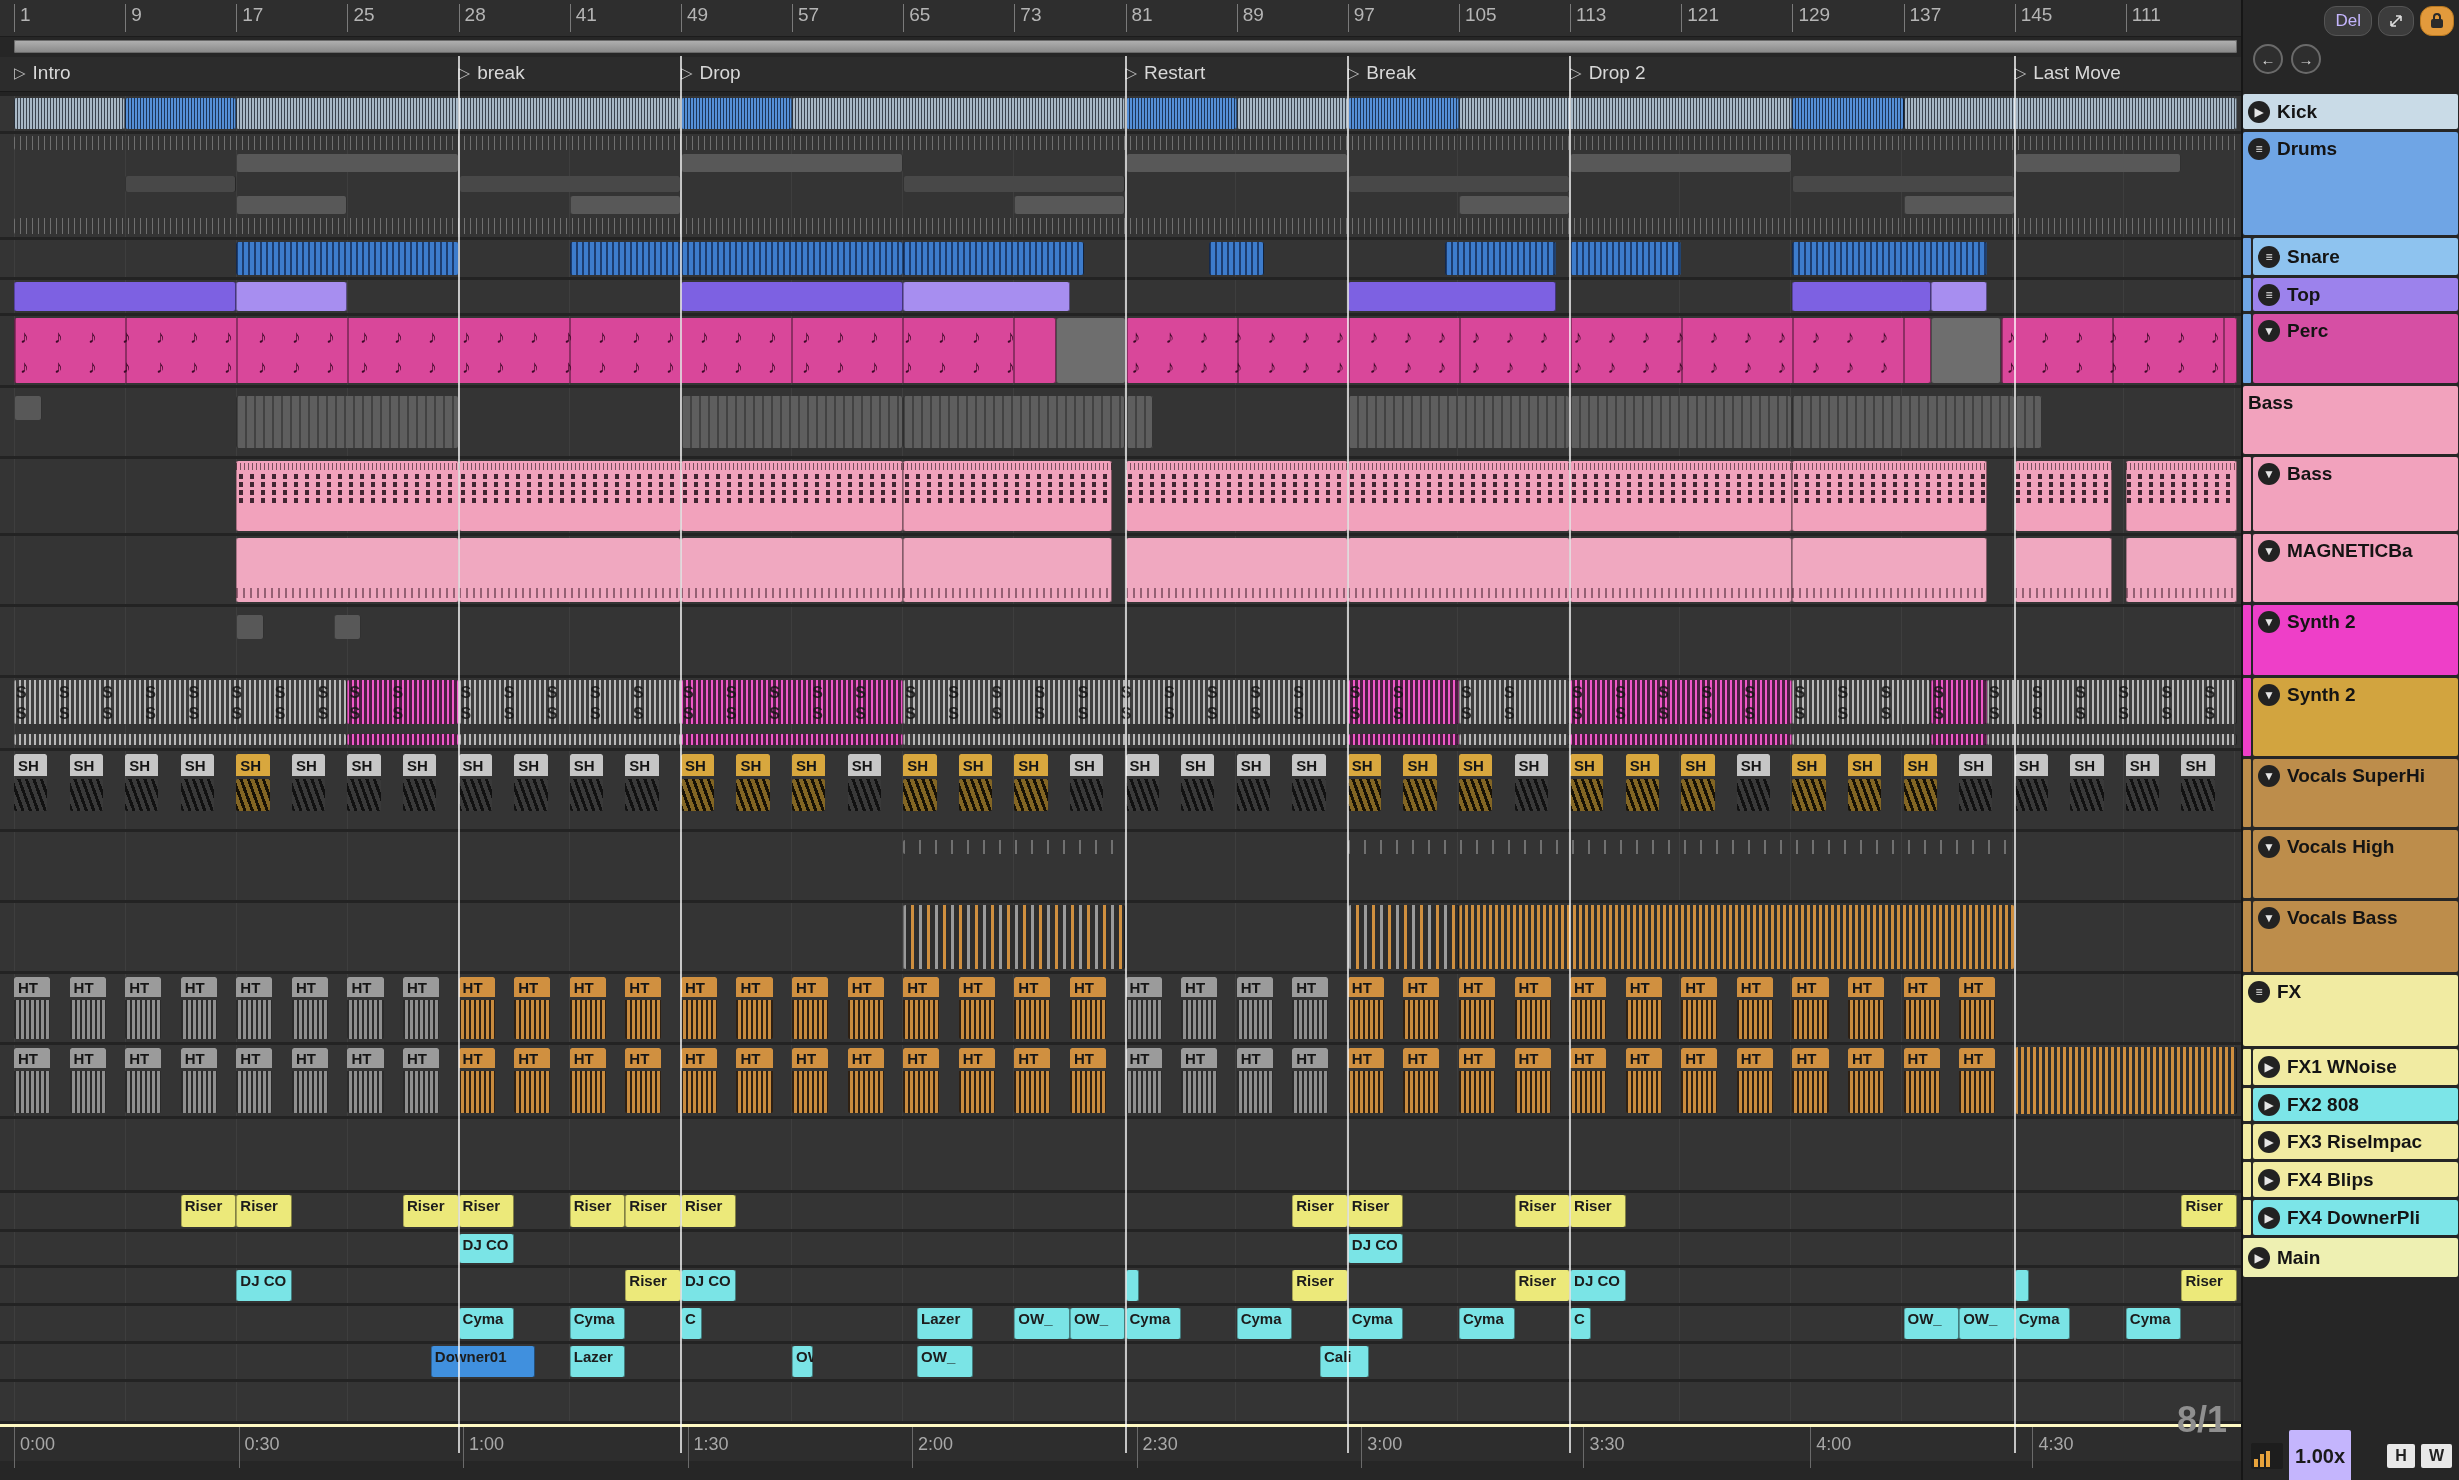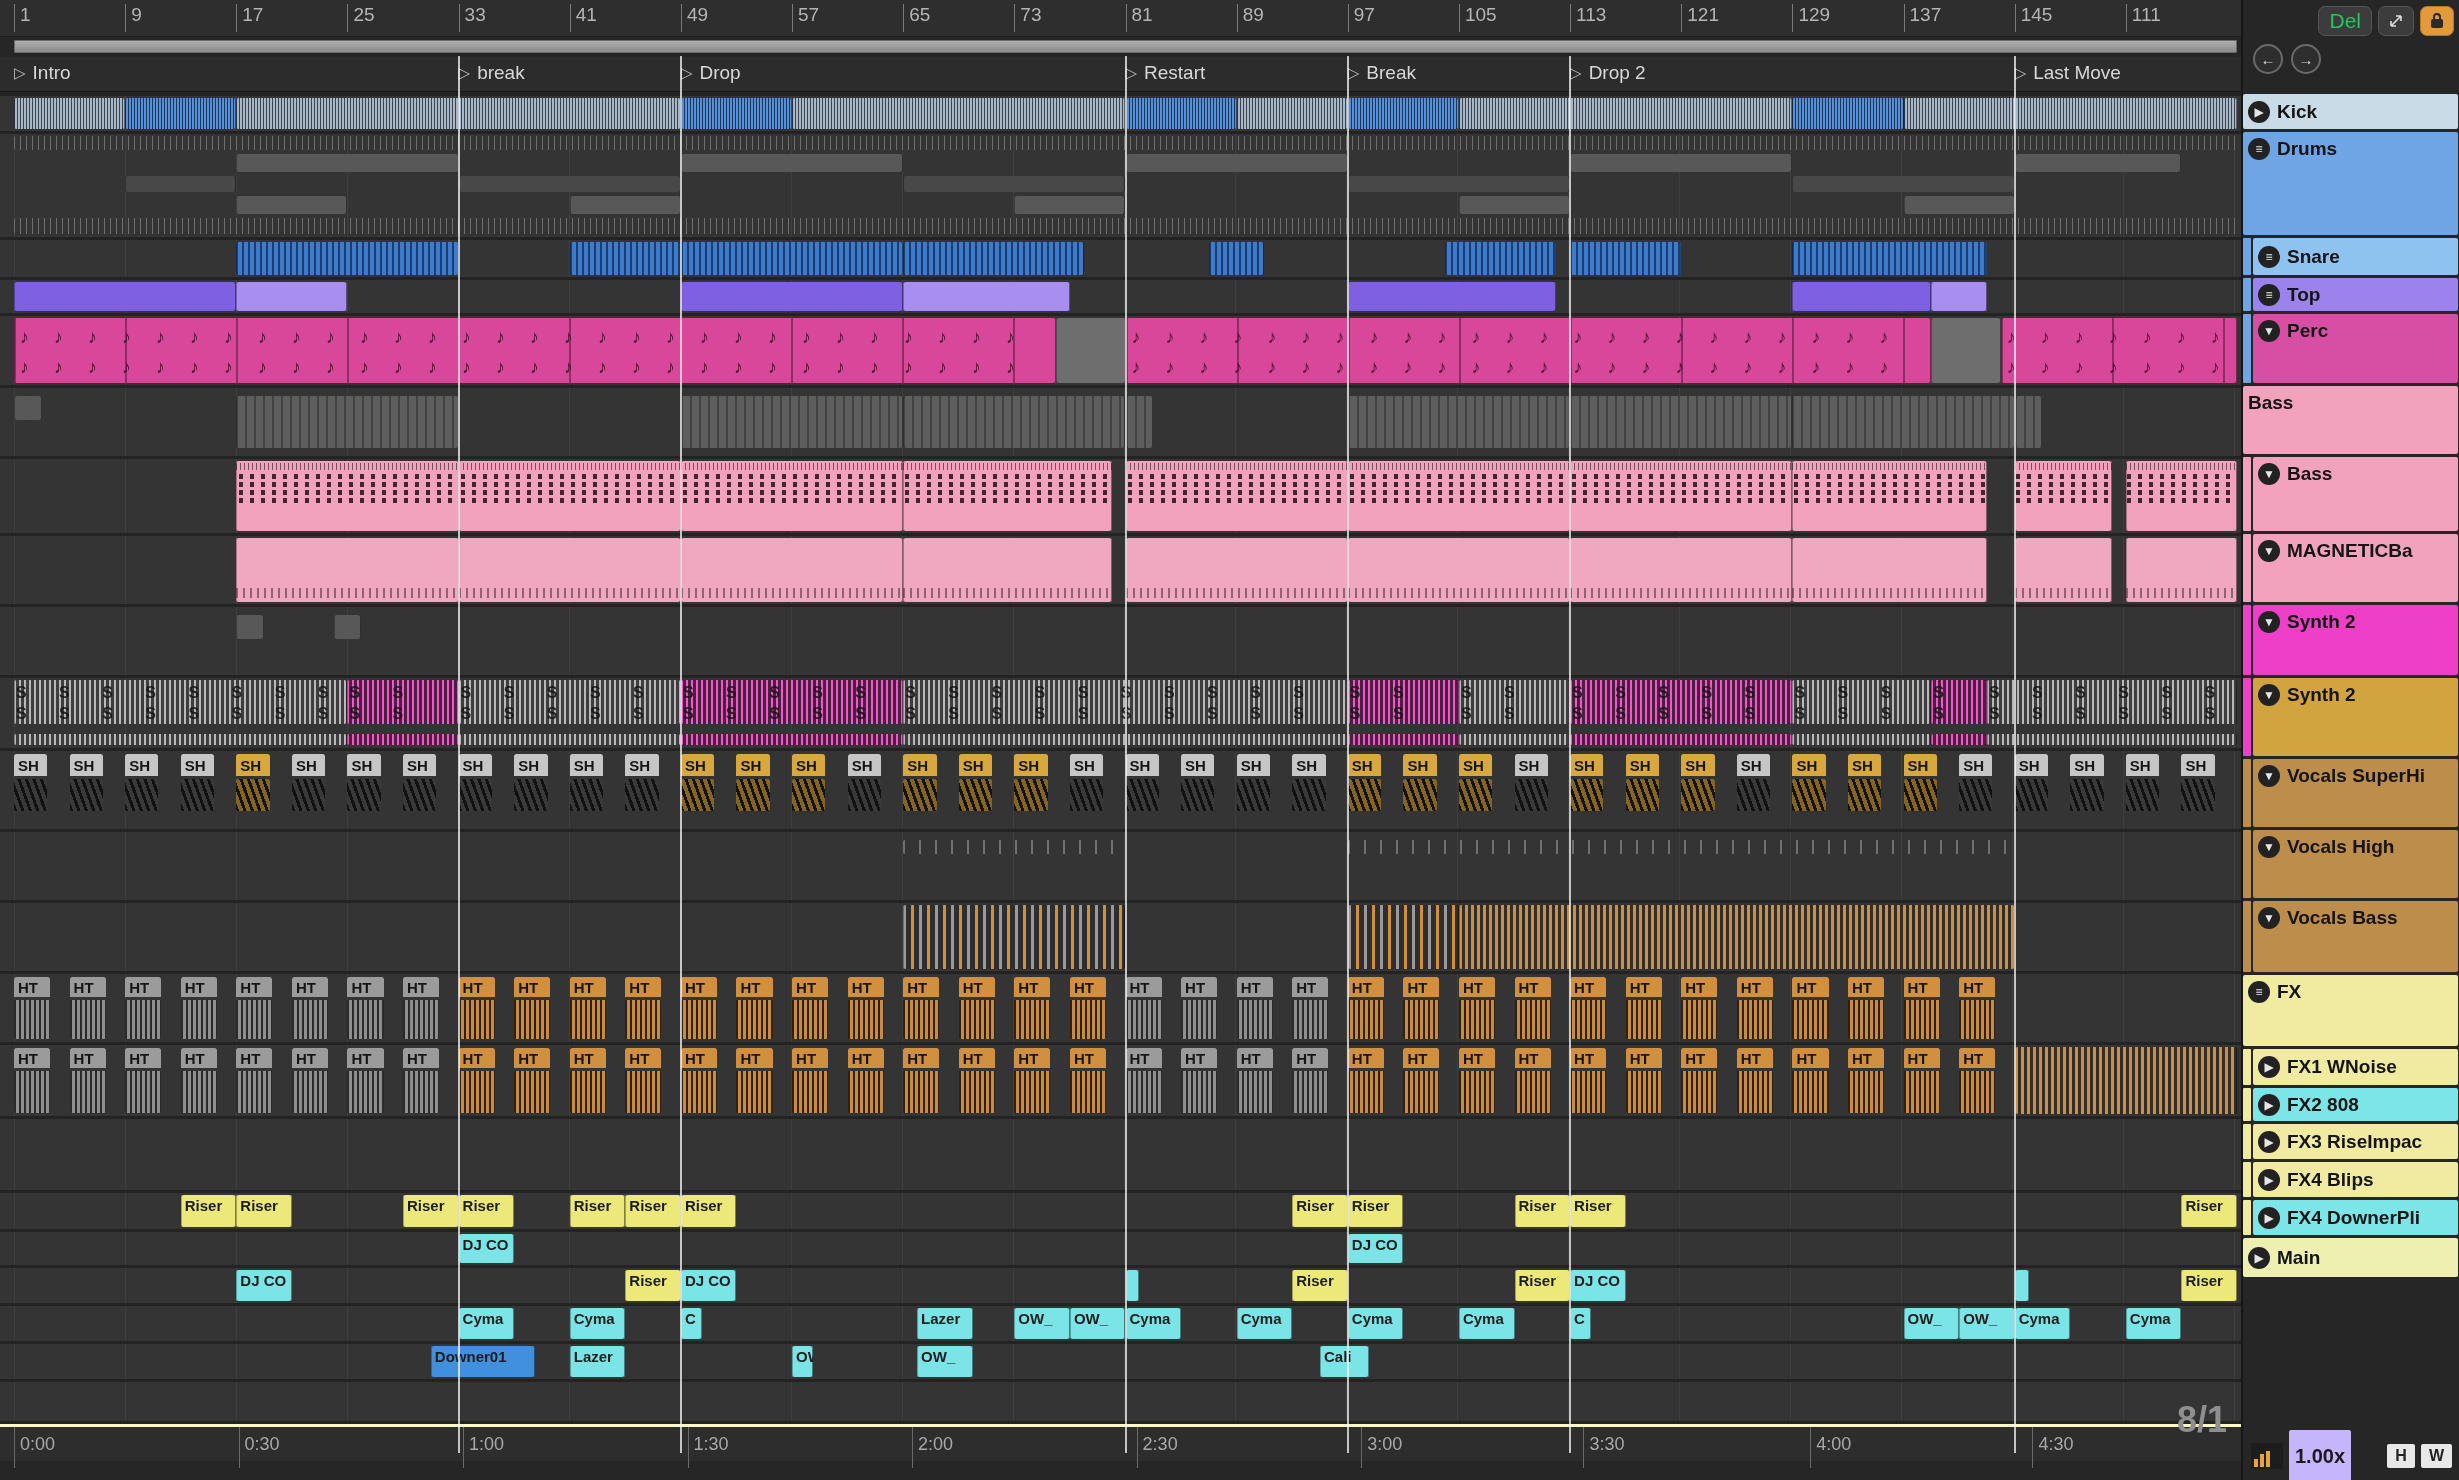--- a/index.html
+++ b/index.html
@@ -86,21 +86,21 @@
   .time-tick { position:absolute; top:0; height:100%; border-left:1px solid #6a6a6a; padding:7px 0 0 5px;
                font-size:18px; color:#a8a8a8; white-space:nowrap; }
   .main-spacer { flex:1 1 auto; background:#262626; }
 
   .badge-81 { position:absolute; right:14px; bottom:40px; font-size:36px; font-weight:bold; color:#8f8f8f; z-index:60; }
 
   
   .sidebar { flex:0 0 217px; background:#262626; border-left:2px solid #161616; display:flex; flex-direction:column; }
   .sb-head { height:90px; position:relative; flex:none; }
   .sb-head-row1 { position:absolute; top:6px; right:6px; display:flex; gap:6px; }
-  .btn { background:#3c3c3c; color:#22c55e; font-size:21px; border:1px solid #555; border-radius:7px;
+  .btn { background:#3c3c3c; color:#c4b5fd; font-size:17px; border:1px solid #555; border-radius:12px;
          height:28px; padding:0 10px; display:flex; align-items:center; justify-content:center; cursor:default; }
   .btn.iconb { width:34px; padding:0; }
   .btn.lockb { background:#e29a3c; border-color:#b87820; }
   .lock-shape { width:12px; height:9px; background:#2a2a2a; border-radius:2px; position:relative; margin-top:5px; }
   .lock-shape::before { content:""; position:absolute; top:-6px; left:2px; width:8px; height:7px;
     border:2px solid #2a2a2a; border-bottom:none; border-radius:5px 5px 0 0; box-sizing:border-box; }
   .sb-head-row2 { position:absolute; top:44px; left:10px; display:flex; gap:8px; }
   .circ { width:26px; height:26px; border-radius:50%; background:#2e2e2e; border:2px solid #6a6a6a;
           color:#ddd; display:flex; align-items:center; justify-content:center; font-size:15px; }
 
@@ -125,21 +125,21 @@
 
 <div class="app">
 
   <div class="main-col">
     <div class="bar-ruler">
         <div class="inner" id="barRuler">
           <div class="ruler-tick" style="left: 0%;">1</div>
           <div class="ruler-tick" style="left: 5%;">9</div>
           <div class="ruler-tick" style="left: 10%;">17</div>
           <div class="ruler-tick" style="left: 15%;">25</div>
-          <div class="ruler-tick" style="left: 20%;">33</div>
+          <div class="ruler-tick" style="left: 20%;">28</div>
           <div class="ruler-tick" style="left: 25%;">41</div>
           <div class="ruler-tick" style="left: 30%;">49</div>
           <div class="ruler-tick" style="left: 35%;">57</div>
           <div class="ruler-tick" style="left: 40%;">65</div>
           <div class="ruler-tick" style="left: 45%;">73</div>
           <div class="ruler-tick" style="left: 50%;">81</div>
           <div class="ruler-tick" style="left: 55%;">89</div>
           <div class="ruler-tick" style="left: 60%;">97</div>
           <div class="ruler-tick" style="left: 65%;">105</div>
           <div class="ruler-tick" style="left: 70%;">113</div>

